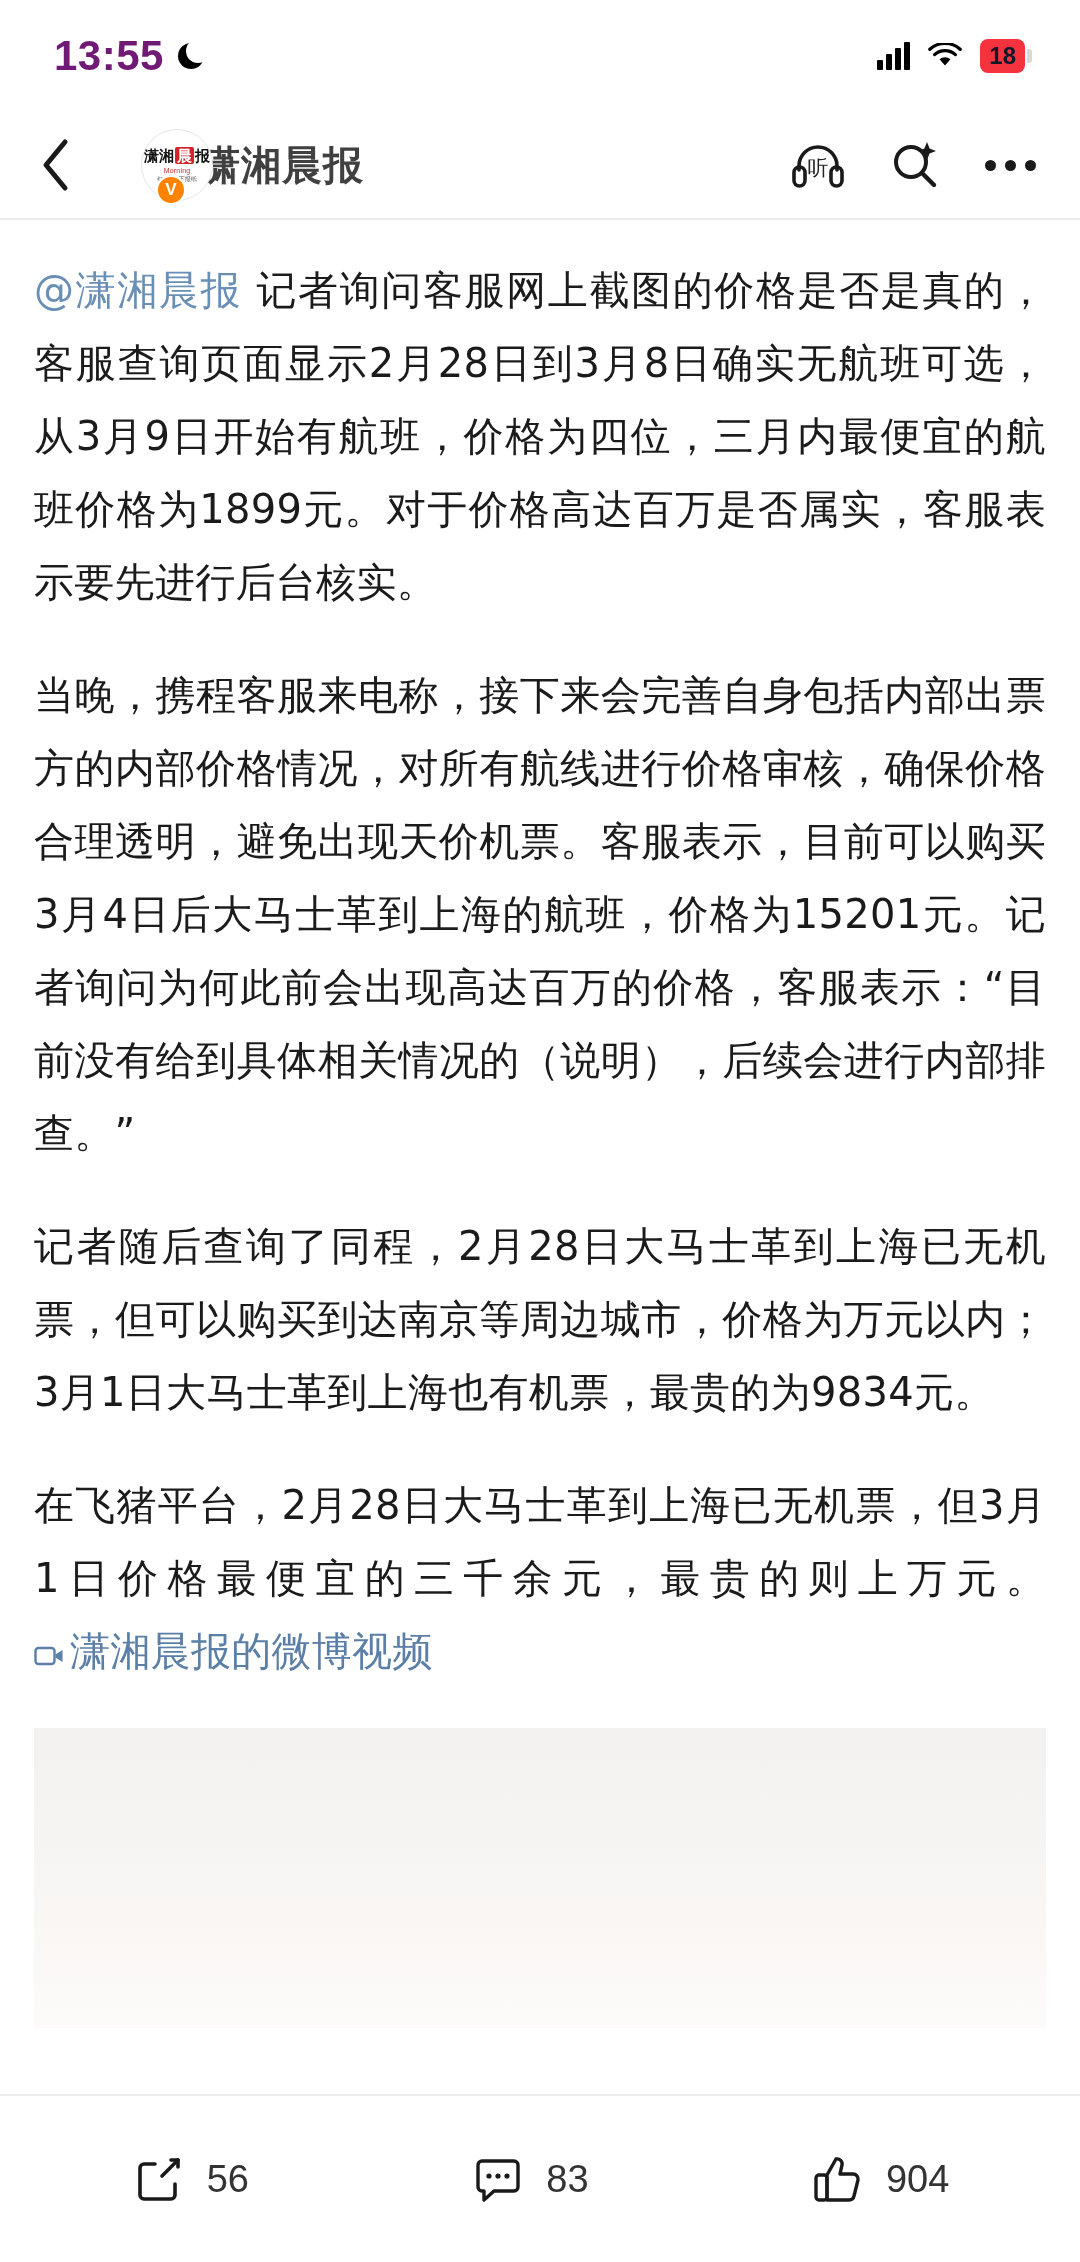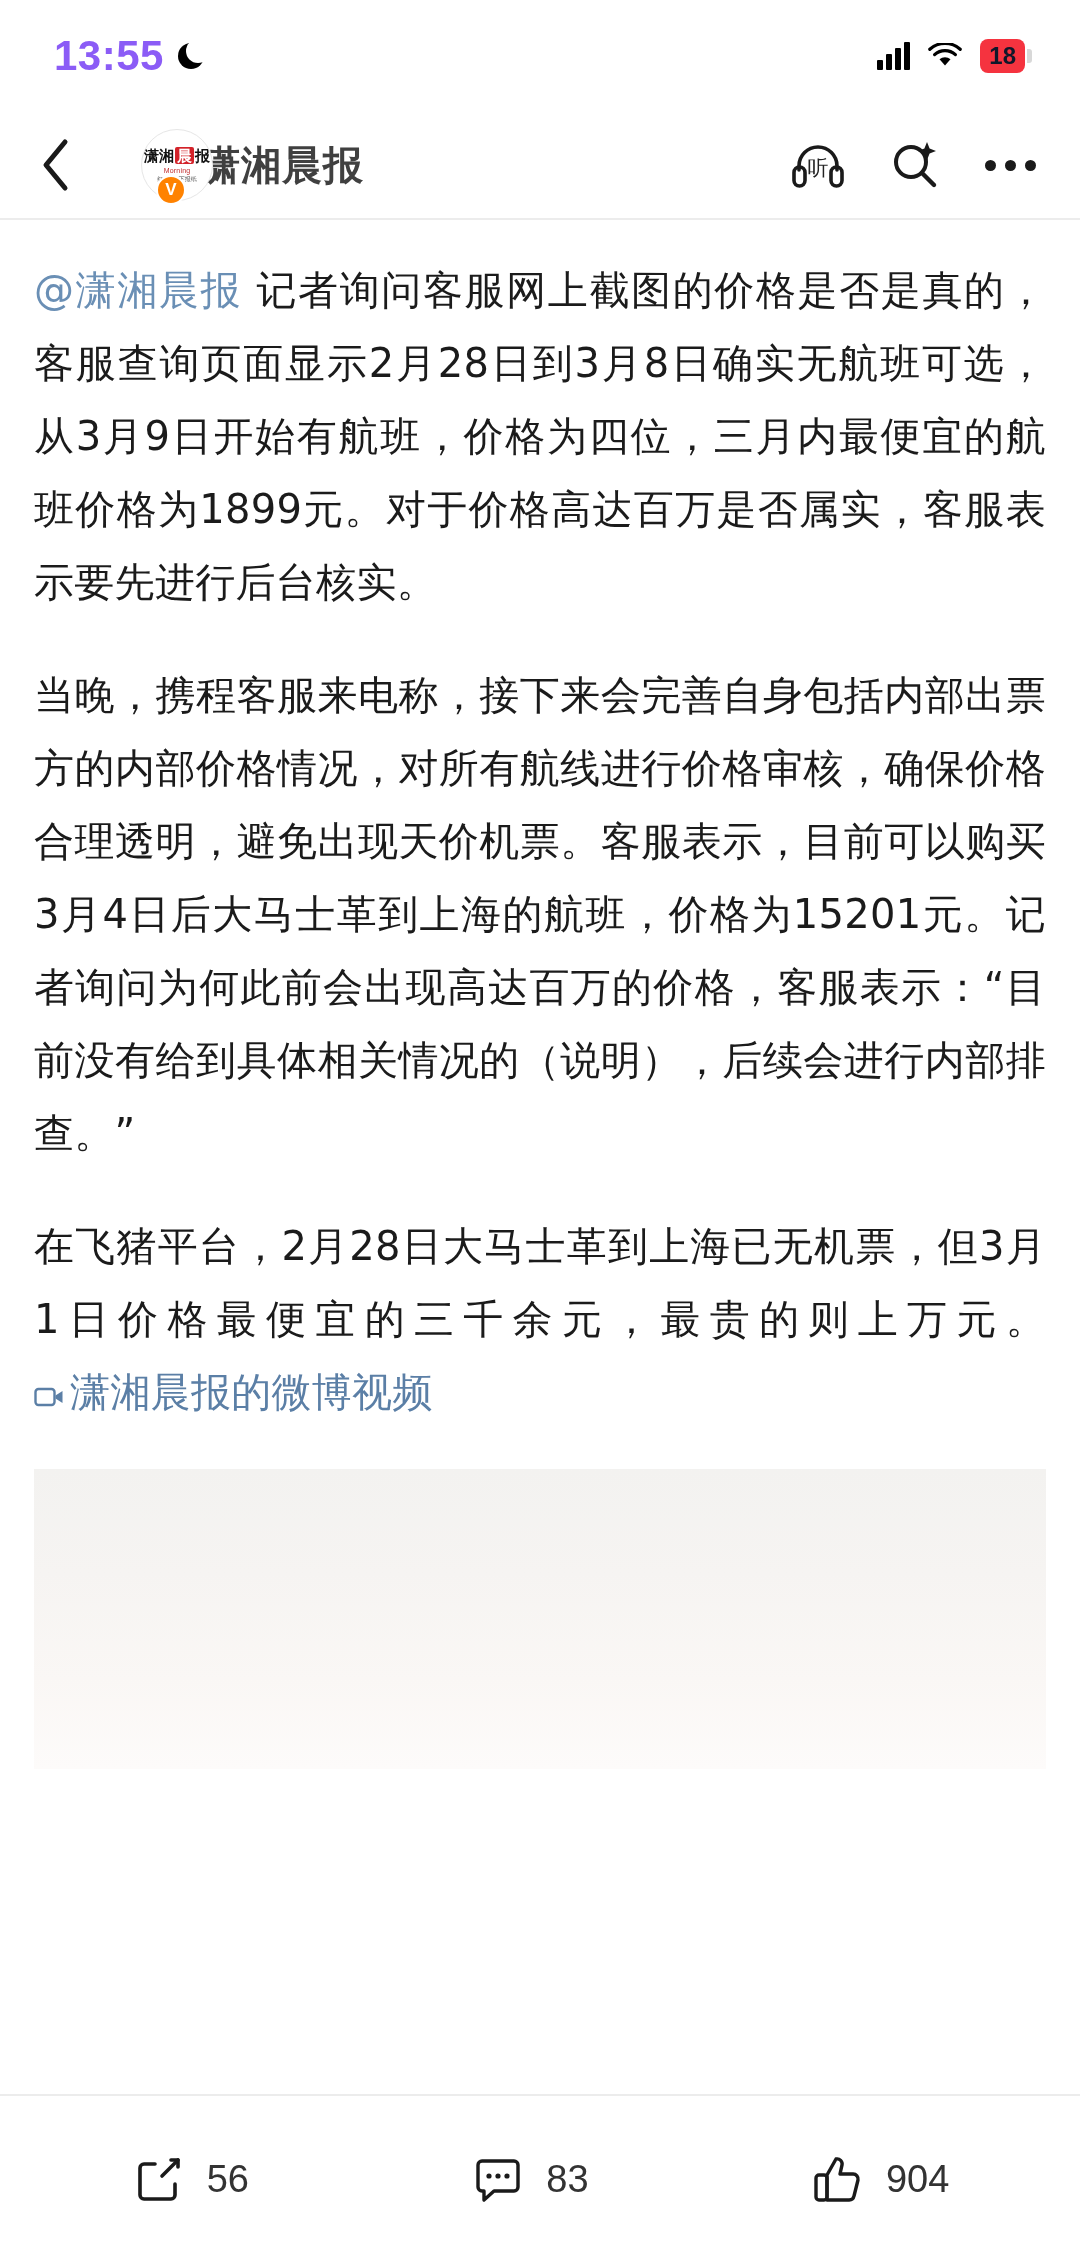--- a/index.html
+++ b/index.html
@@ -27,21 +27,21 @@
   }
   .status-left {
     display: flex;
     align-items: center;
     gap: 14px;
   }
   .status-time {
     font-size: 42px;
     font-weight: bold;
     letter-spacing: 0.5px;
-    color: #8b5cf6;
+    color: #701a75;
   }
   .moon-icon {
     width: 26px;
     height: 26px;
     position: relative;
   }
   .moon-icon::before {
     content: "";
     position: absolute;
     inset: 0;
@@ -375,20 +375,21 @@
 <div class="divider"></div>
 
 <div class="article">
 
   <p class="para">
     <span class="mention">@潇湘晨报</span><span> 记者询问客服网上截图的价格是否是真的，客服查询页面显示2月28日到3月8日确实无航班可选，从3月9日开始有航班，价格为四位，三月内最便宜的航班价格为1899元。对于价格高达百万是否属实，客服表示要先进行后台核实。</span>
   </p>
 
   <p class="para">当晚，携程客服来电称，接下来会完善自身包括内部出票方的内部价格情况，对所有航线进行价格审核，确保价格合理透明，避免出现天价机票。客服表示，目前可以购买3月4日后大马士革到上海的航班，价格为15201元。记者询问为何此前会出现高达百万的价格，客服表示：“目前没有给到具体相关情况的（说明），后续会进行内部排查。”</p>
 
+  <p class="para">记者随后查询了同程，2月28日大马士革到上海已无机票，但可以购买到达南京等周边城市，价格为万元以内；3月1日大马士革到上海也有机票，最贵的为9834元。</p>
 
   <p class="para">
     <span>在飞猪平台，2月28日大马士革到上海已无机票，但3月1日价格最便宜的三千余元，最贵的则上万元。</span>
     <span class="video-link">
       <span class="video-icon">
         <svg width="30" height="22" viewBox="0 0 30 22">
           <rect x="1.5" y="3" width="19" height="16" rx="3" stroke="#5b7fa6" stroke-width="2.4" fill="none"></rect>
           <path d="M21.5 9.5 L28.5 5 v12 l-7 -4.5 Z" fill="#5b7fa6"></path>
         </svg>
       </span><span>潇湘晨报的微博视频</span>

